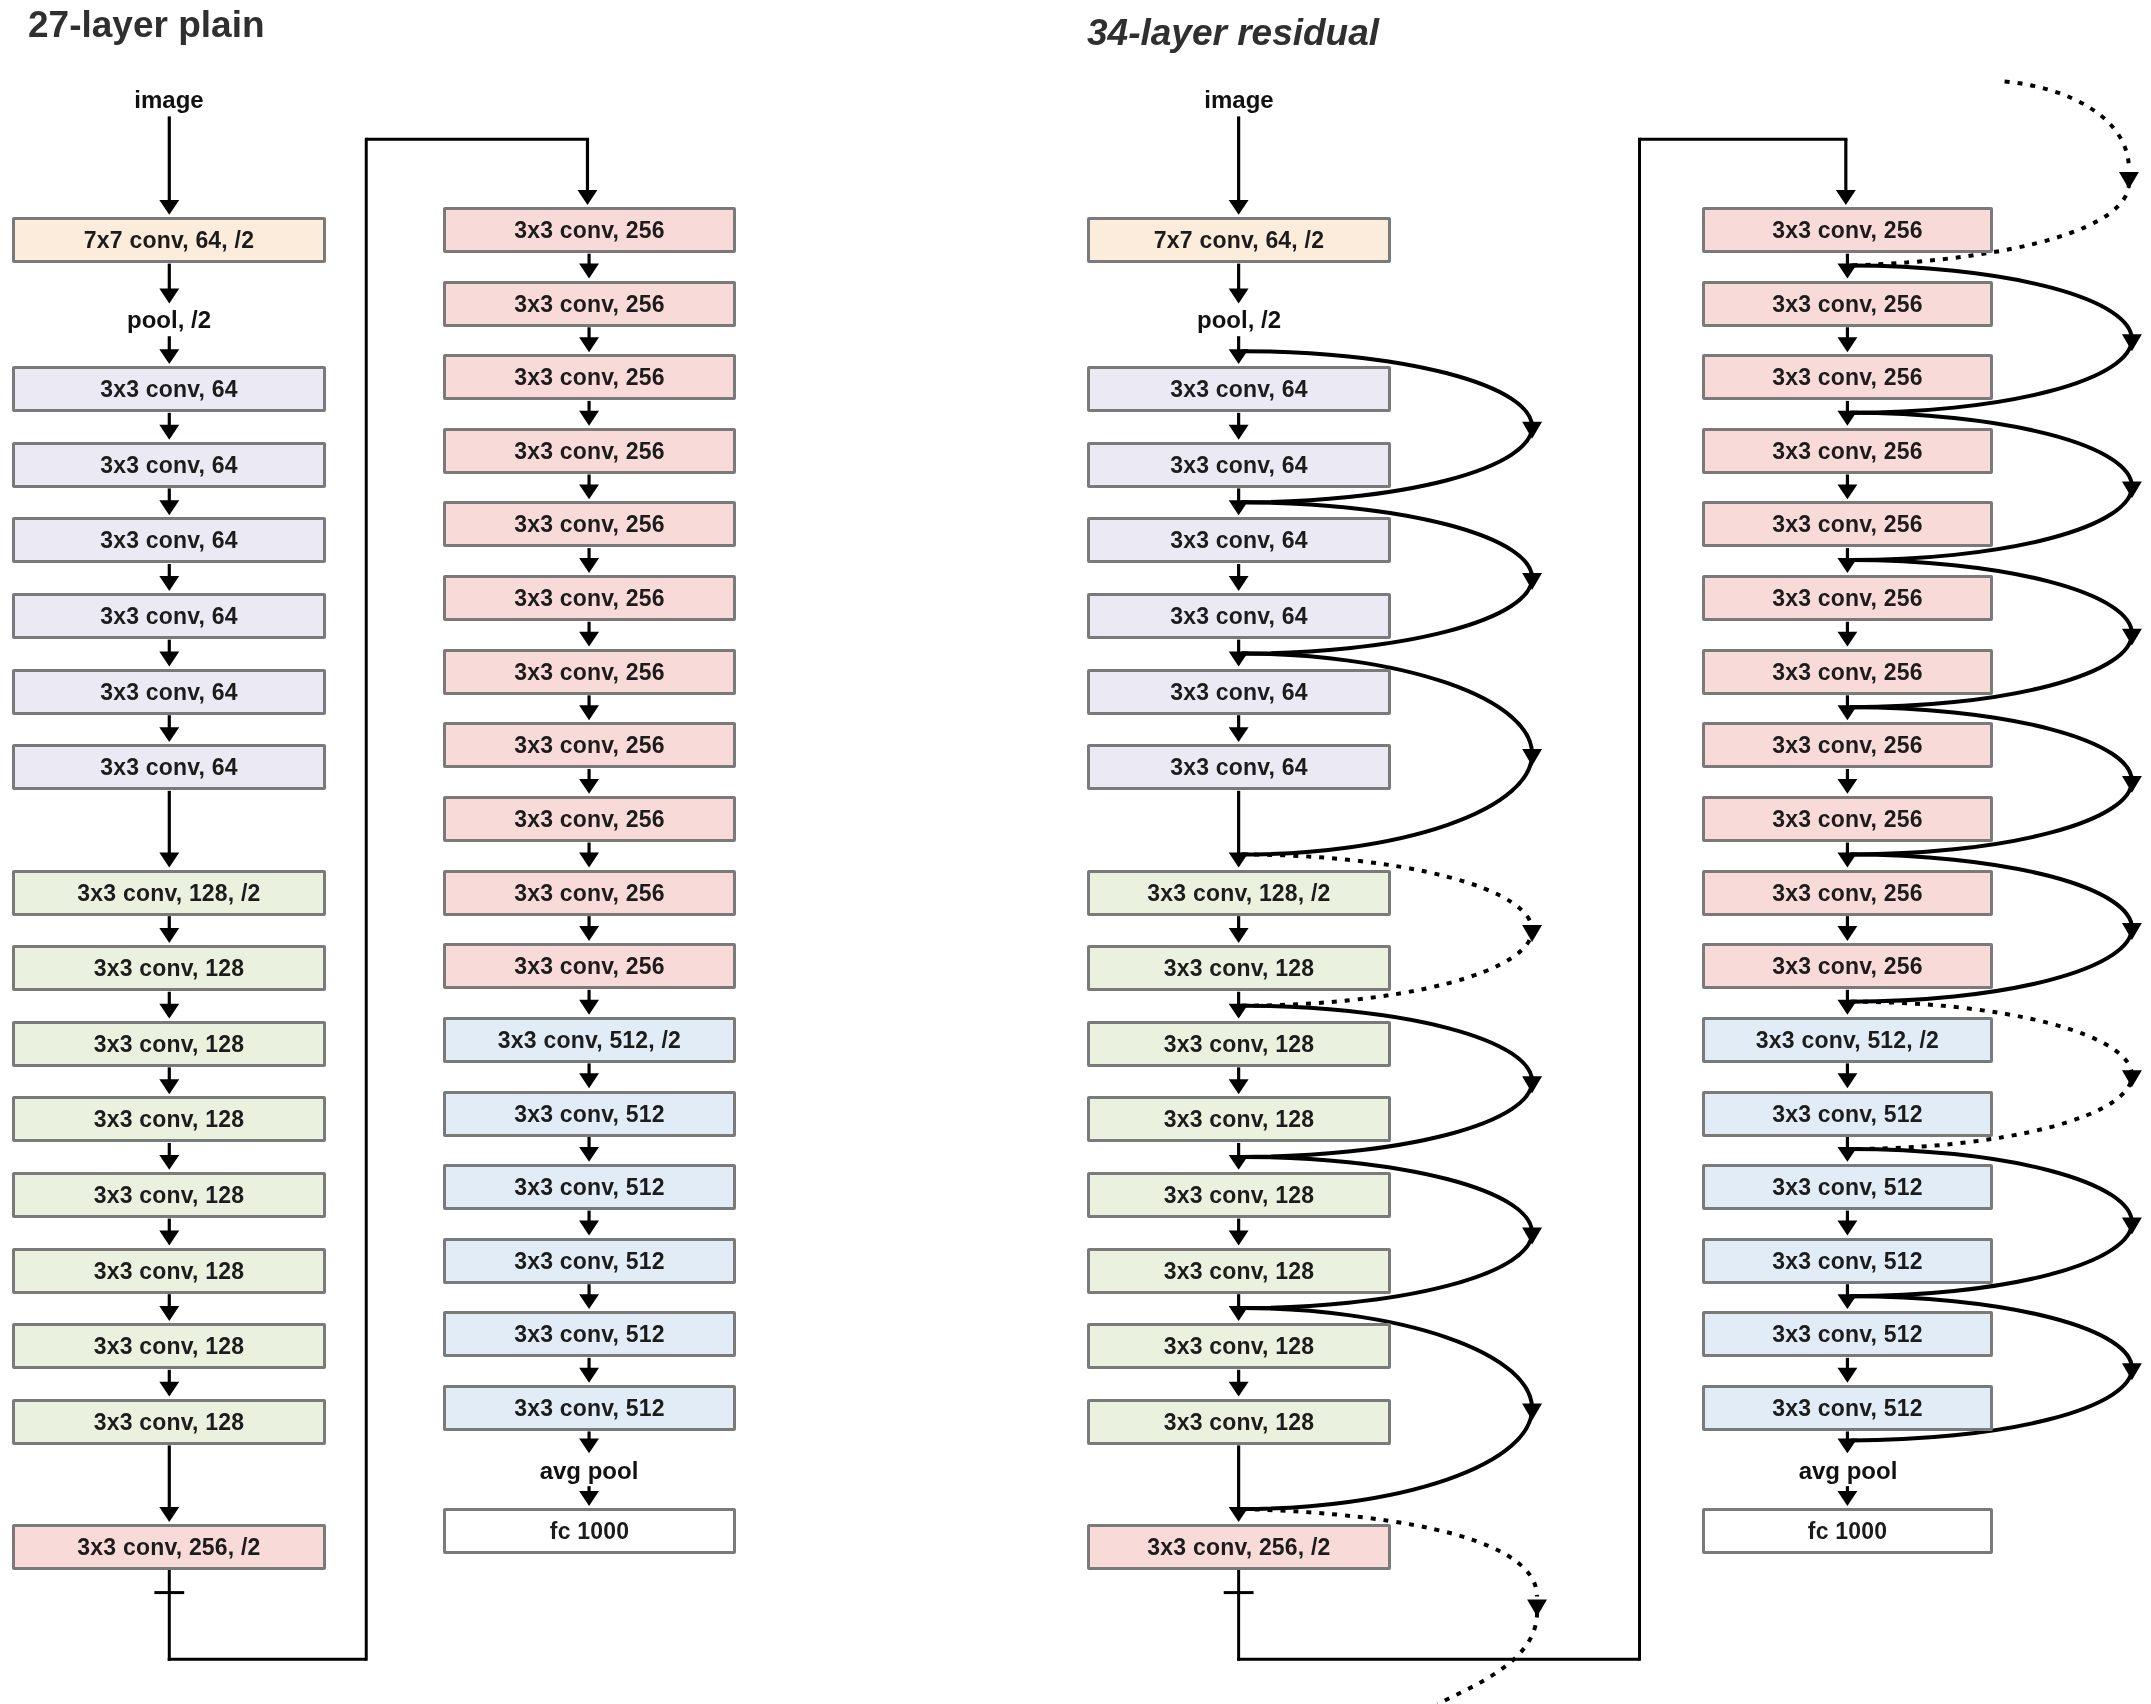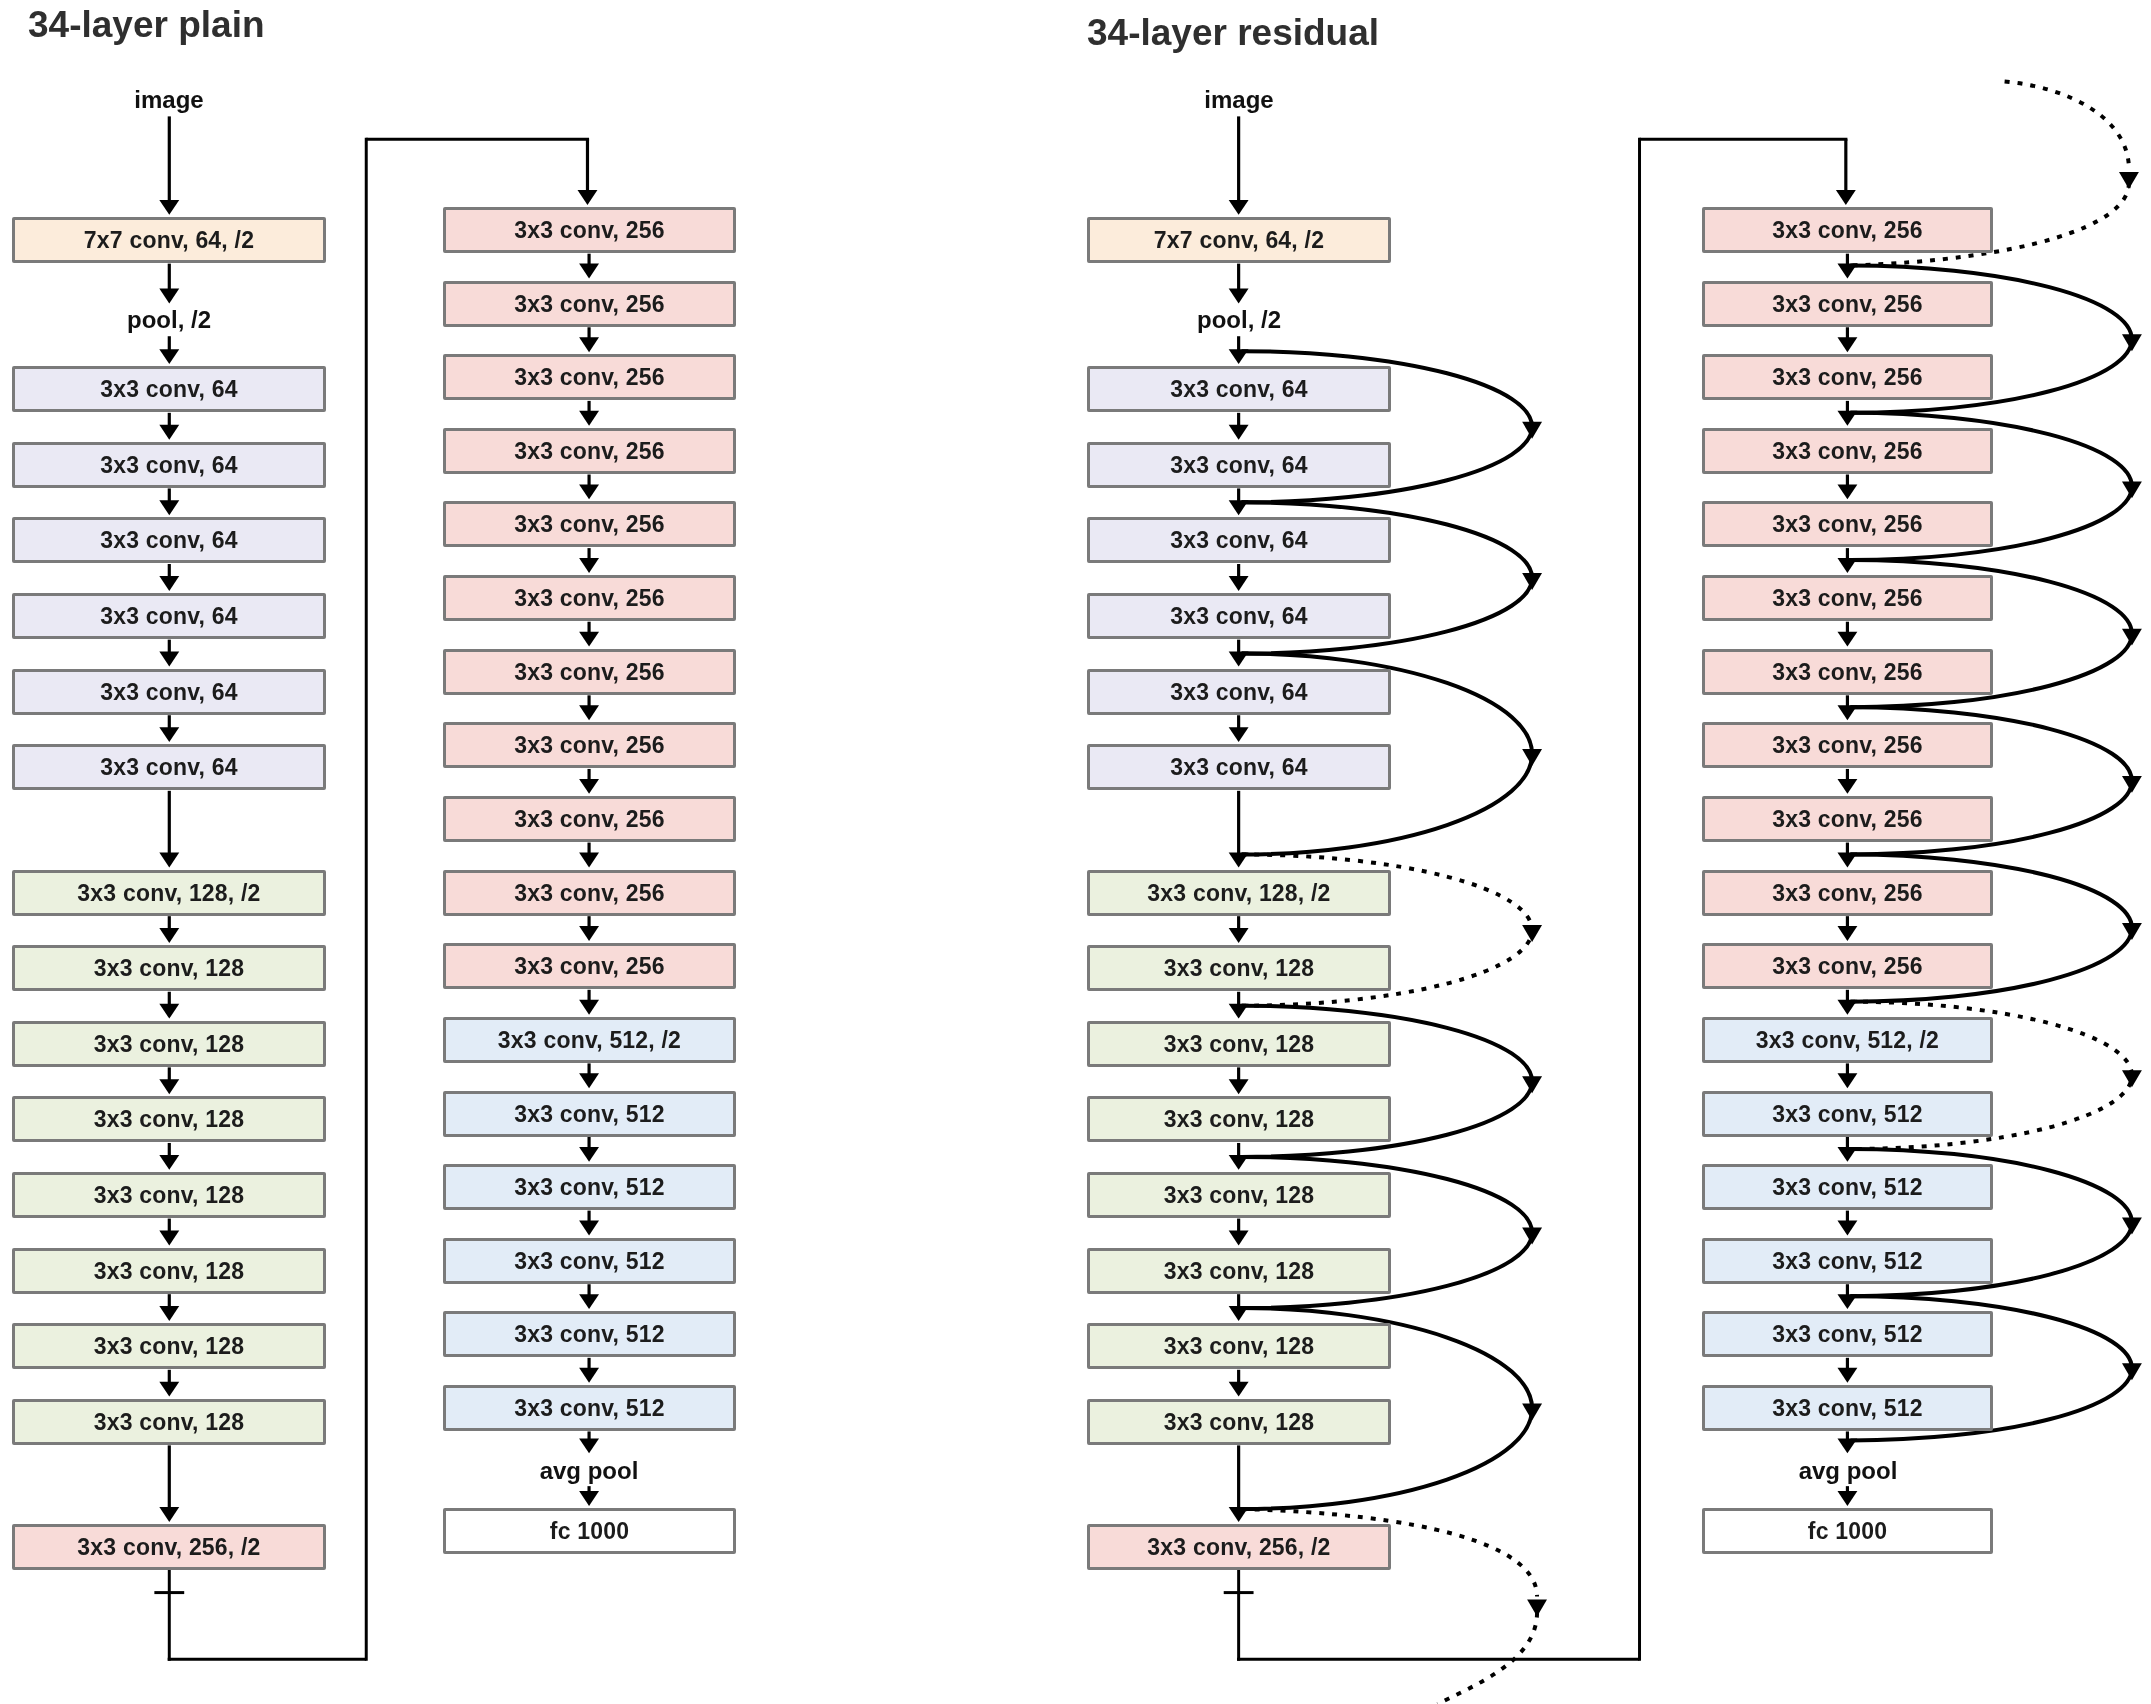--- a/index.html
+++ b/index.html
@@ -16,21 +16,21 @@
   }
   .flow-label{
     position:absolute;transform:translate(-50%,-50%);
     font-weight:bold;font-size:24px;color:#111111;white-space:nowrap;
   }
   .diagram-title{
     position:absolute;font-size:37px;font-weight:bold;color:#2f2f2f;
     white-space:nowrap;
   }
   .title-plain{left:28px;top:4px;}
-  .title-residual{left:1087px;top:12px;}
+  .title-residual{left:1087px;top:12px;font-style:italic;}
 </style>
 </head>
 <body>
 
 <div id="canvas">
   <svg id="connectors" width="2151" height="1704" viewBox="0 0 2162 1713">
       <line x1="170" y1="117" x2="170" y2="205" stroke="#000000" stroke-width="3.2"></line>
       <polygon points="160,201 180,201 170,216" fill="#000000"></polygon>
       <line x1="170" y1="265" x2="170" y2="294" stroke="#000000" stroke-width="3.2"></line>
       <polygon points="160,290 180,290 170,305" fill="#000000"></polygon>
@@ -214,21 +214,21 @@
       <polygon points="2133,780 2153,780 2143,797" fill="#000000"></polygon>
       <path d="M 1860 859 A 283 74 0 0 1 1860 1007" fill="none" stroke="#000000" stroke-width="4"></path>
       <polygon points="2133,928 2153,928 2143,945" fill="#000000"></polygon>
       <path d="M 1860 1007 A 283 74 0 0 1 1860 1155" fill="none" stroke="#000000" stroke-width="4" stroke-dasharray="5 8"></path>
       <polygon points="2133,1076 2153,1076 2143,1093" fill="#000000"></polygon>
       <path d="M 1860 1155 A 283 74 0 0 1 1860 1303" fill="none" stroke="#000000" stroke-width="4"></path>
       <polygon points="2133,1224 2153,1224 2143,1241" fill="#000000"></polygon>
       <path d="M 1860 1303 A 283 72.5 0 0 1 1860 1448" fill="none" stroke="#000000" stroke-width="4"></path>
       <polygon points="2133,1370.5 2153,1370.5 2143,1387.5" fill="#000000"></polygon>
     </svg>
-  <div class="diagram-title title-plain">34-layer plain</div>
+  <div class="diagram-title title-plain">27-layer plain</div>
   <div class="diagram-title title-residual">34-layer residual</div>
 <div class="flow-label" style="left: 169px; top: 100px;">image</div>
     <div class="layer-box" style="left: 12px; top: 217px; width: 314px; background: rgb(252, 236, 219);">7x7 conv, 64, /2</div>
     <div class="flow-label" style="left: 169px; top: 320px;">pool, /2</div>
     <div class="layer-box" style="left: 12px; top: 366px; width: 314px; background: rgb(234, 233, 244);">3x3 conv, 64</div>
     <div class="layer-box" style="left: 12px; top: 442px; width: 314px; background: rgb(234, 233, 244);">3x3 conv, 64</div>
     <div class="layer-box" style="left: 12px; top: 517px; width: 314px; background: rgb(234, 233, 244);">3x3 conv, 64</div>
     <div class="layer-box" style="left: 12px; top: 593px; width: 314px; background: rgb(234, 233, 244);">3x3 conv, 64</div>
     <div class="layer-box" style="left: 12px; top: 669px; width: 314px; background: rgb(234, 233, 244);">3x3 conv, 64</div>
     <div class="layer-box" style="left: 12px; top: 744px; width: 314px; background: rgb(234, 233, 244);">3x3 conv, 64</div>

